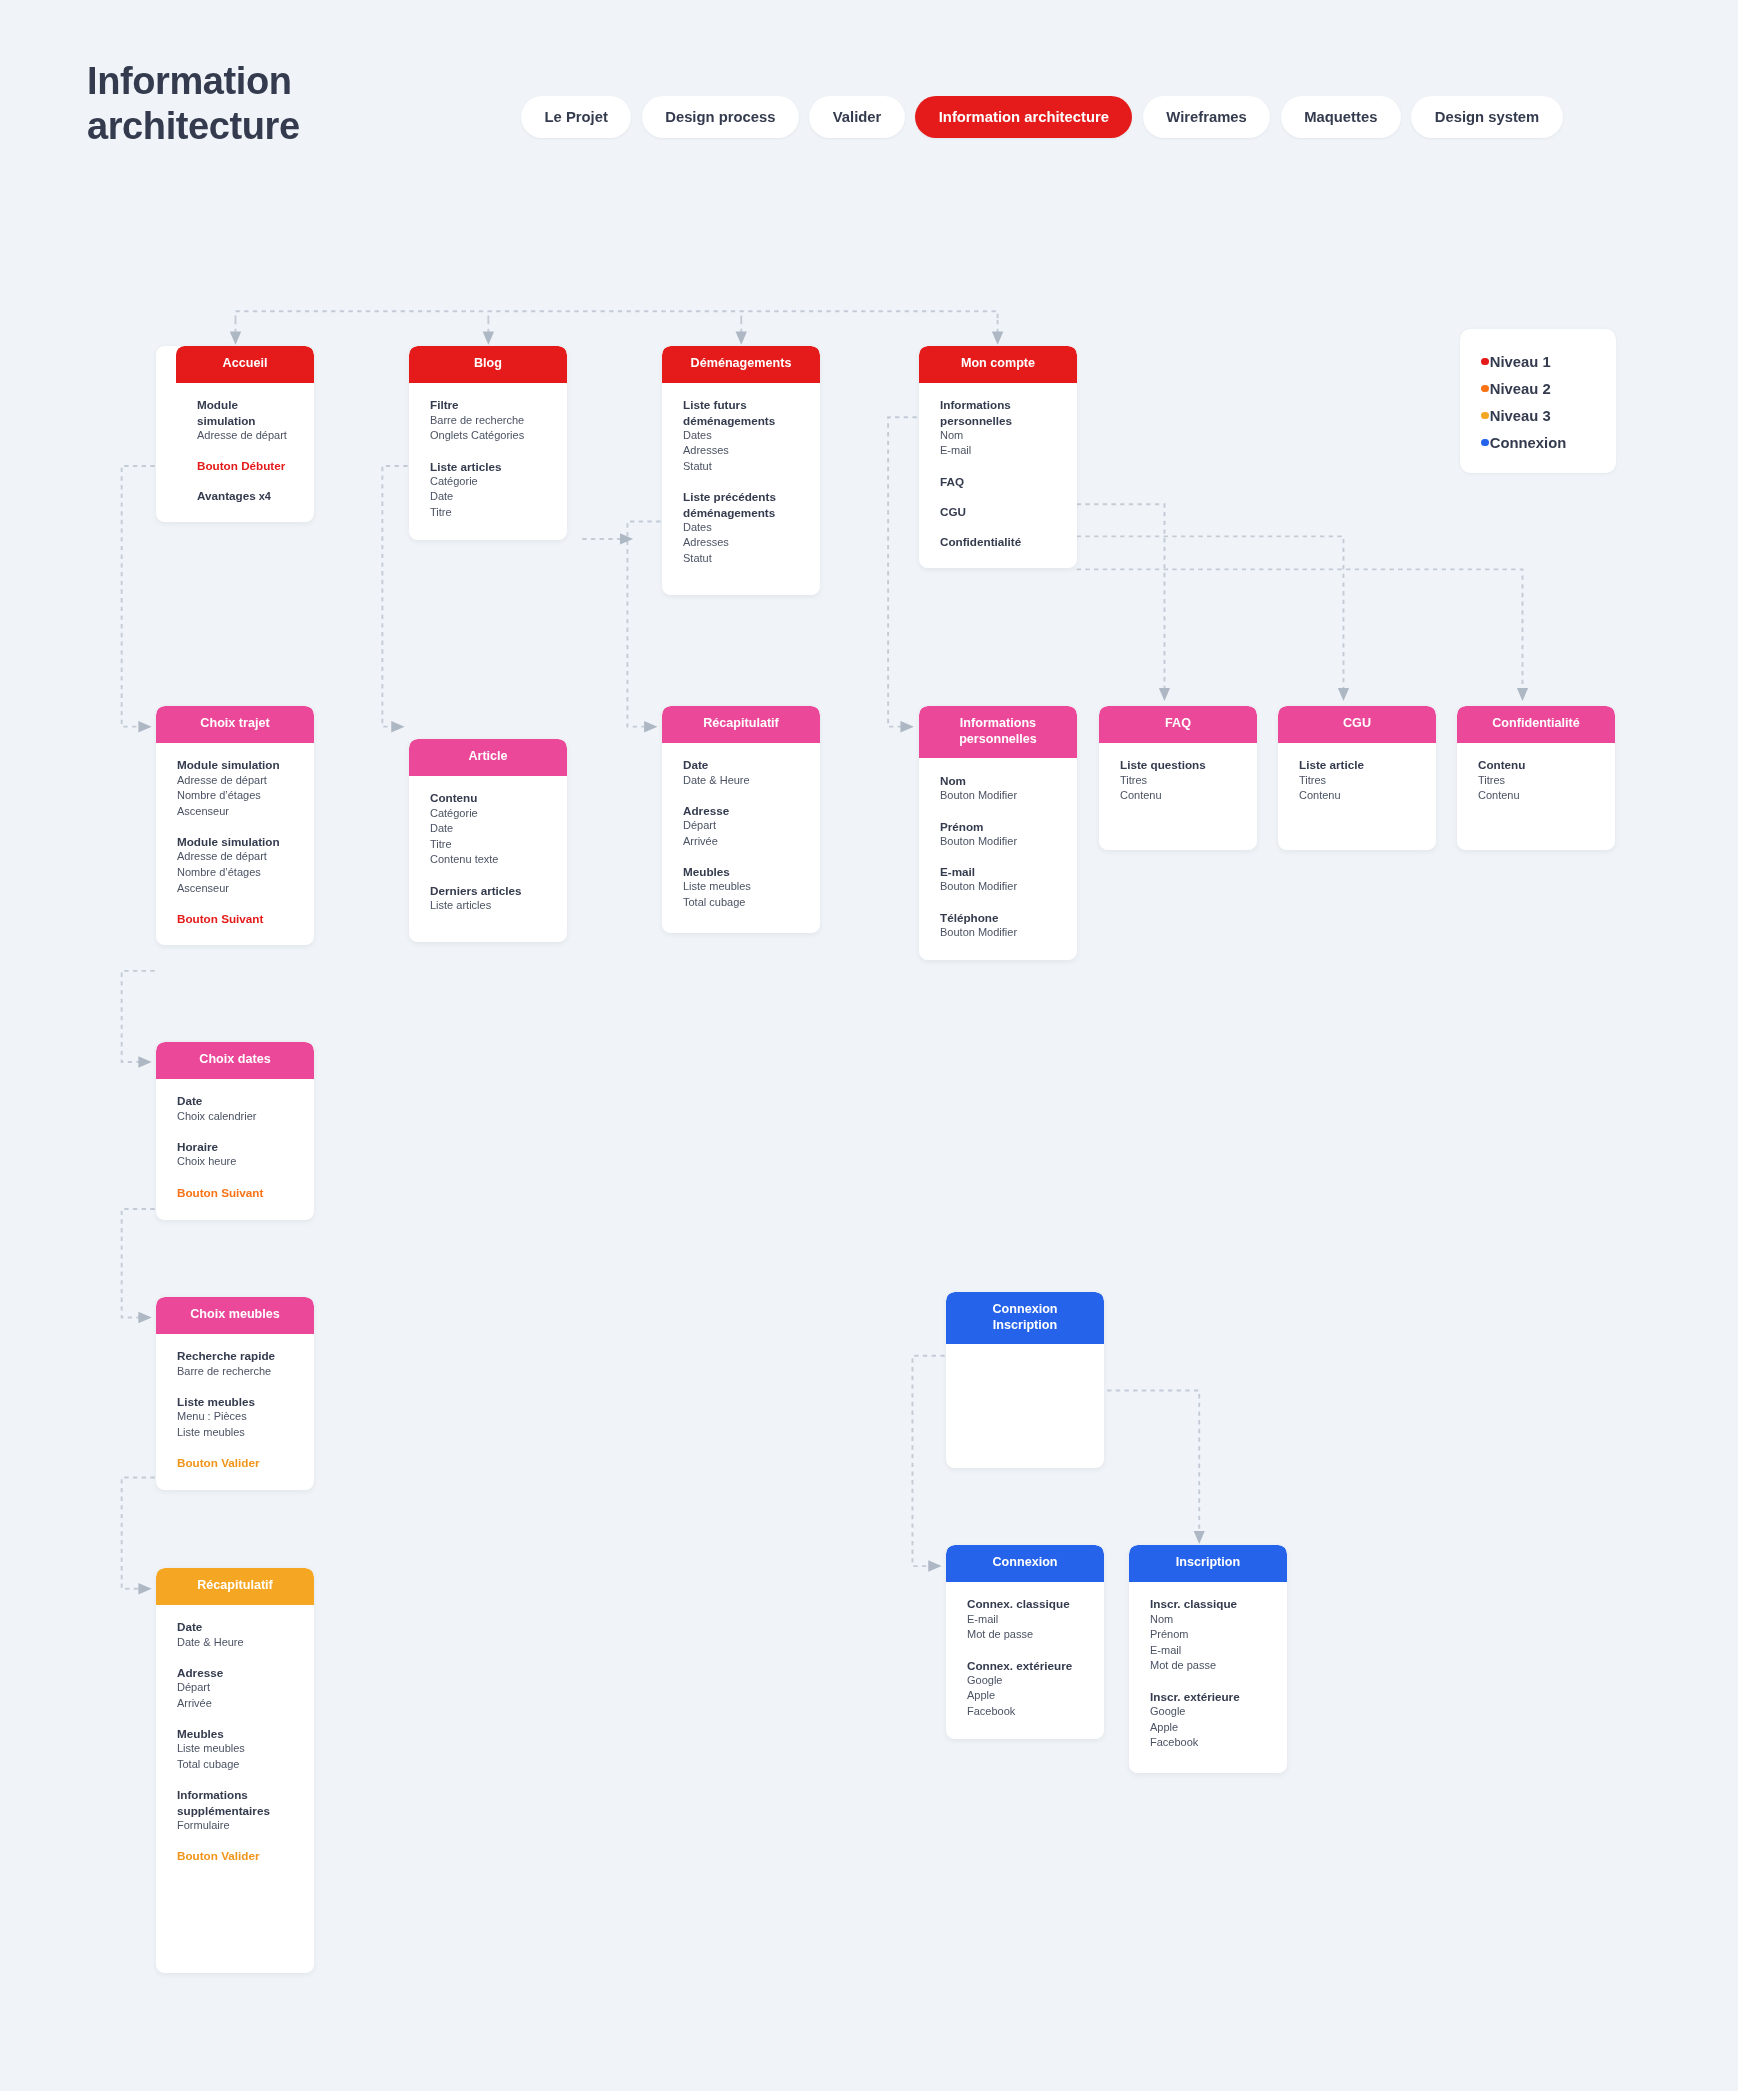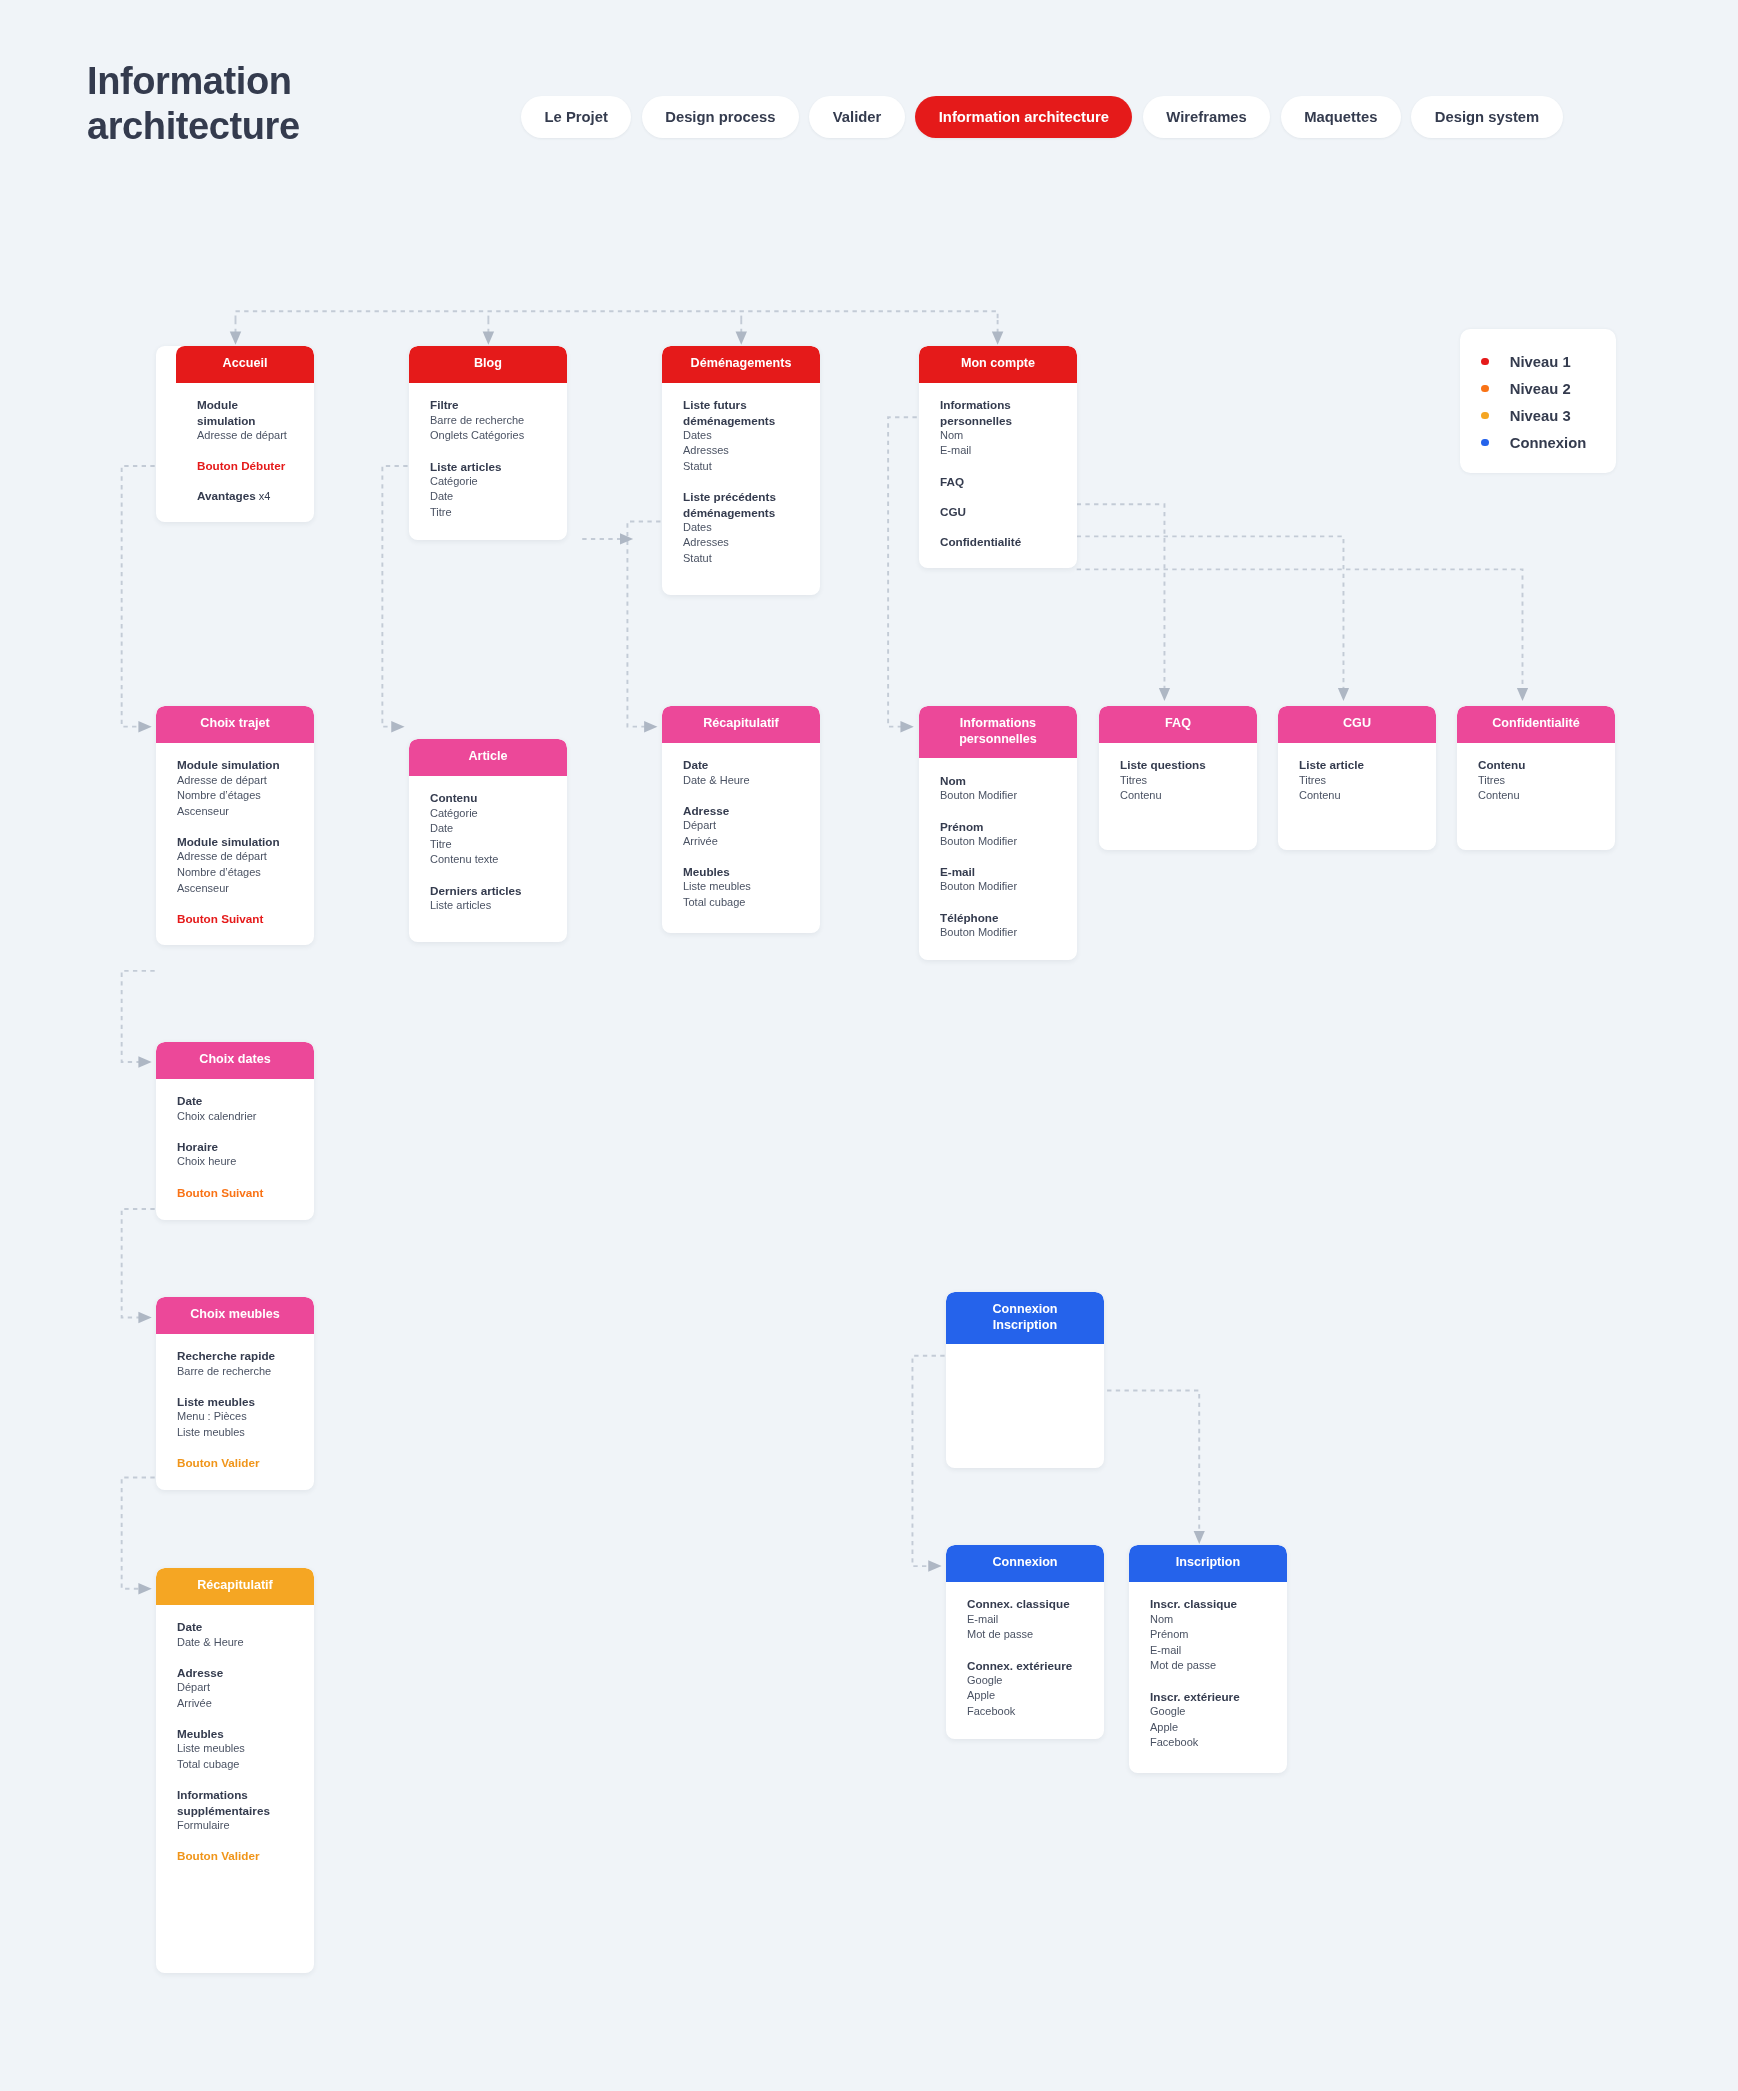--- a/index.html
+++ b/index.html
@@ -49,21 +49,21 @@
     position: absolute;
     left: 1460px; top: 329px;
     width: 156px;
     background: #FFFFFF;
     border-radius: 10.4px;
     padding: 19px 21px 17.4px 21px;
     box-shadow: 0 0.9px 3.5px rgba(40,50,70,0.06);
   }
   .legend-row {
     display: flex; align-items: center;
-    gap: 21px;
+    gap: 1px;
     height: 27px;
   }
   .legend-dot { width: 7.8px; height: 7.8px; border-radius: 50%; flex: 0 0 auto; }
   .legend-label { font-size: 14.8px; font-weight: bold; color: #343B4E; }
 
   
   #wires { position: absolute; left: 0; top: 0; width: 1738px; height: 2092px; }
 
   
   .card {
@@ -87,21 +87,21 @@
   .card-body { padding: 14.8px 21px 19px 21px; }
   .grp { margin-bottom: 14.8px; }
   .grp:last-child { margin-bottom: 0; }
   .grp-title {
     font-size: 11.7px;
     font-weight: bold;
     color: #343B4E;
     line-height: 1.3;
     white-space: pre-line;
   }
-  .grp-title .suffix { font-weight: normal; font-size: 11px; }
+  .grp-title .suffix { font-weight: bold; font-size: 11px; }
   .grp-item {
     font-size: 11px;
     color: #4A5263;
     line-height: 1.42;
   }
   .lvl1 { background: #E51A1A; }
   .lvl2 { background: #ec4899; }
   .lvl3 { background: #F5A623; }
   .conn { background: #2563EB; }
   .c-red   { color: #E51A1A !important; }

